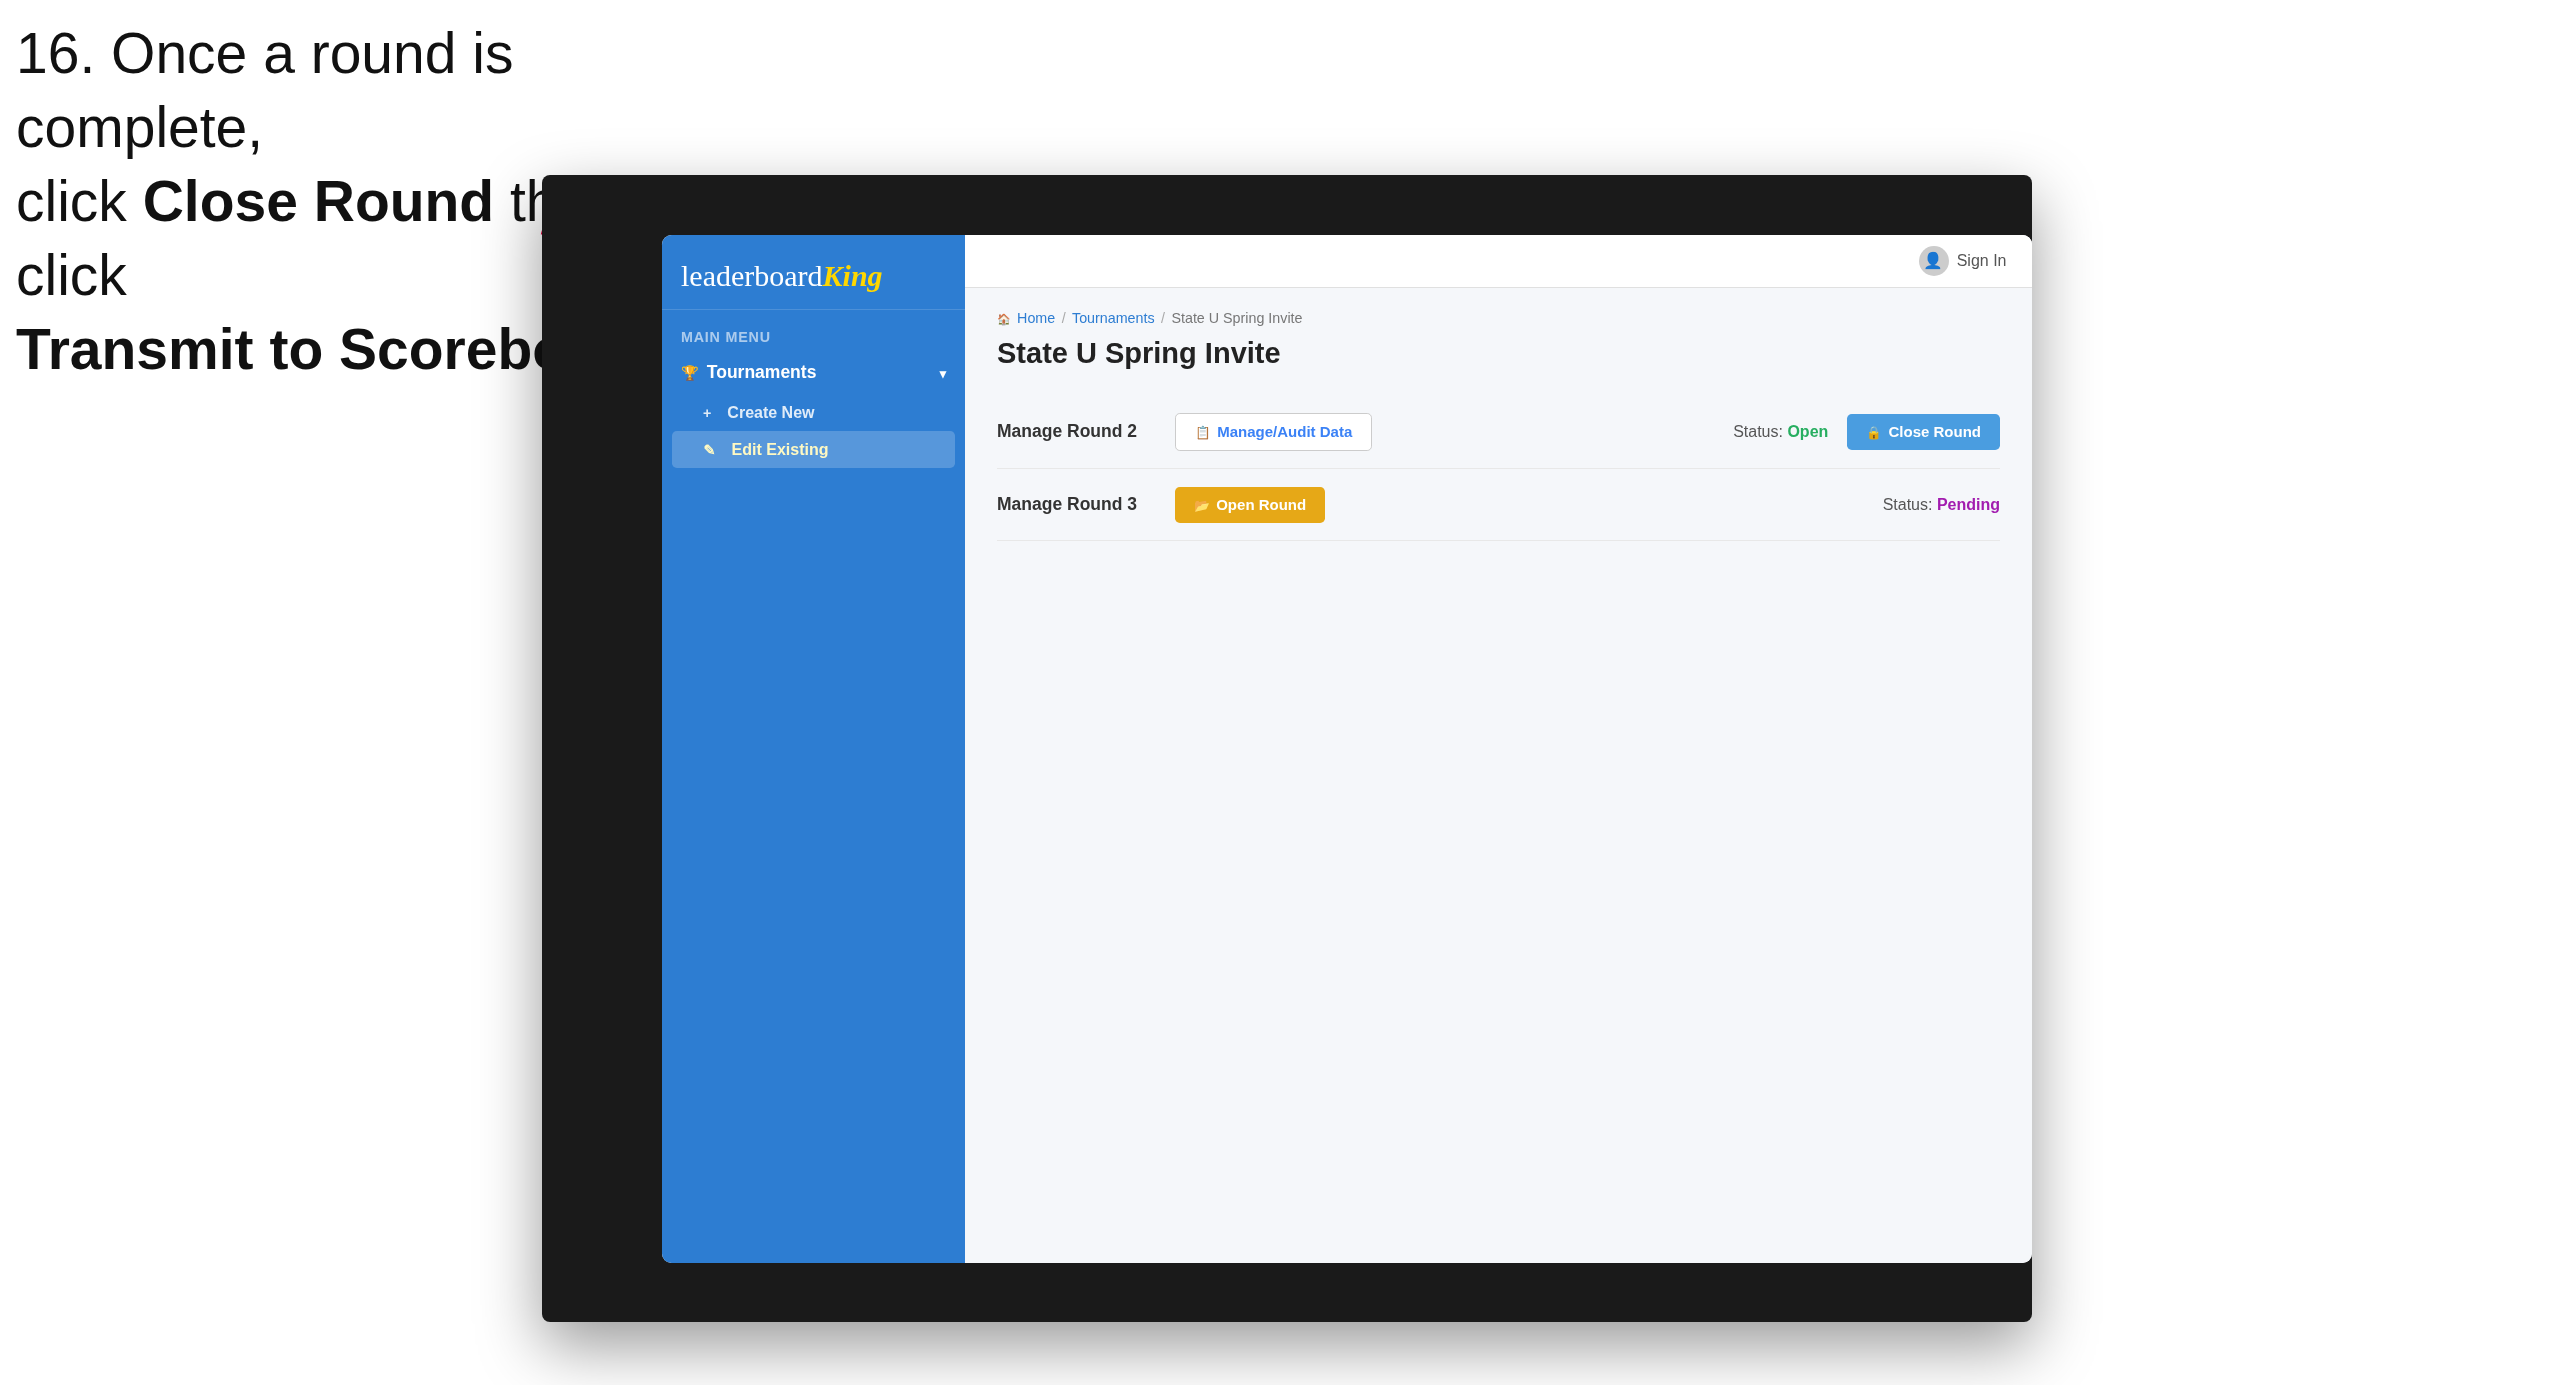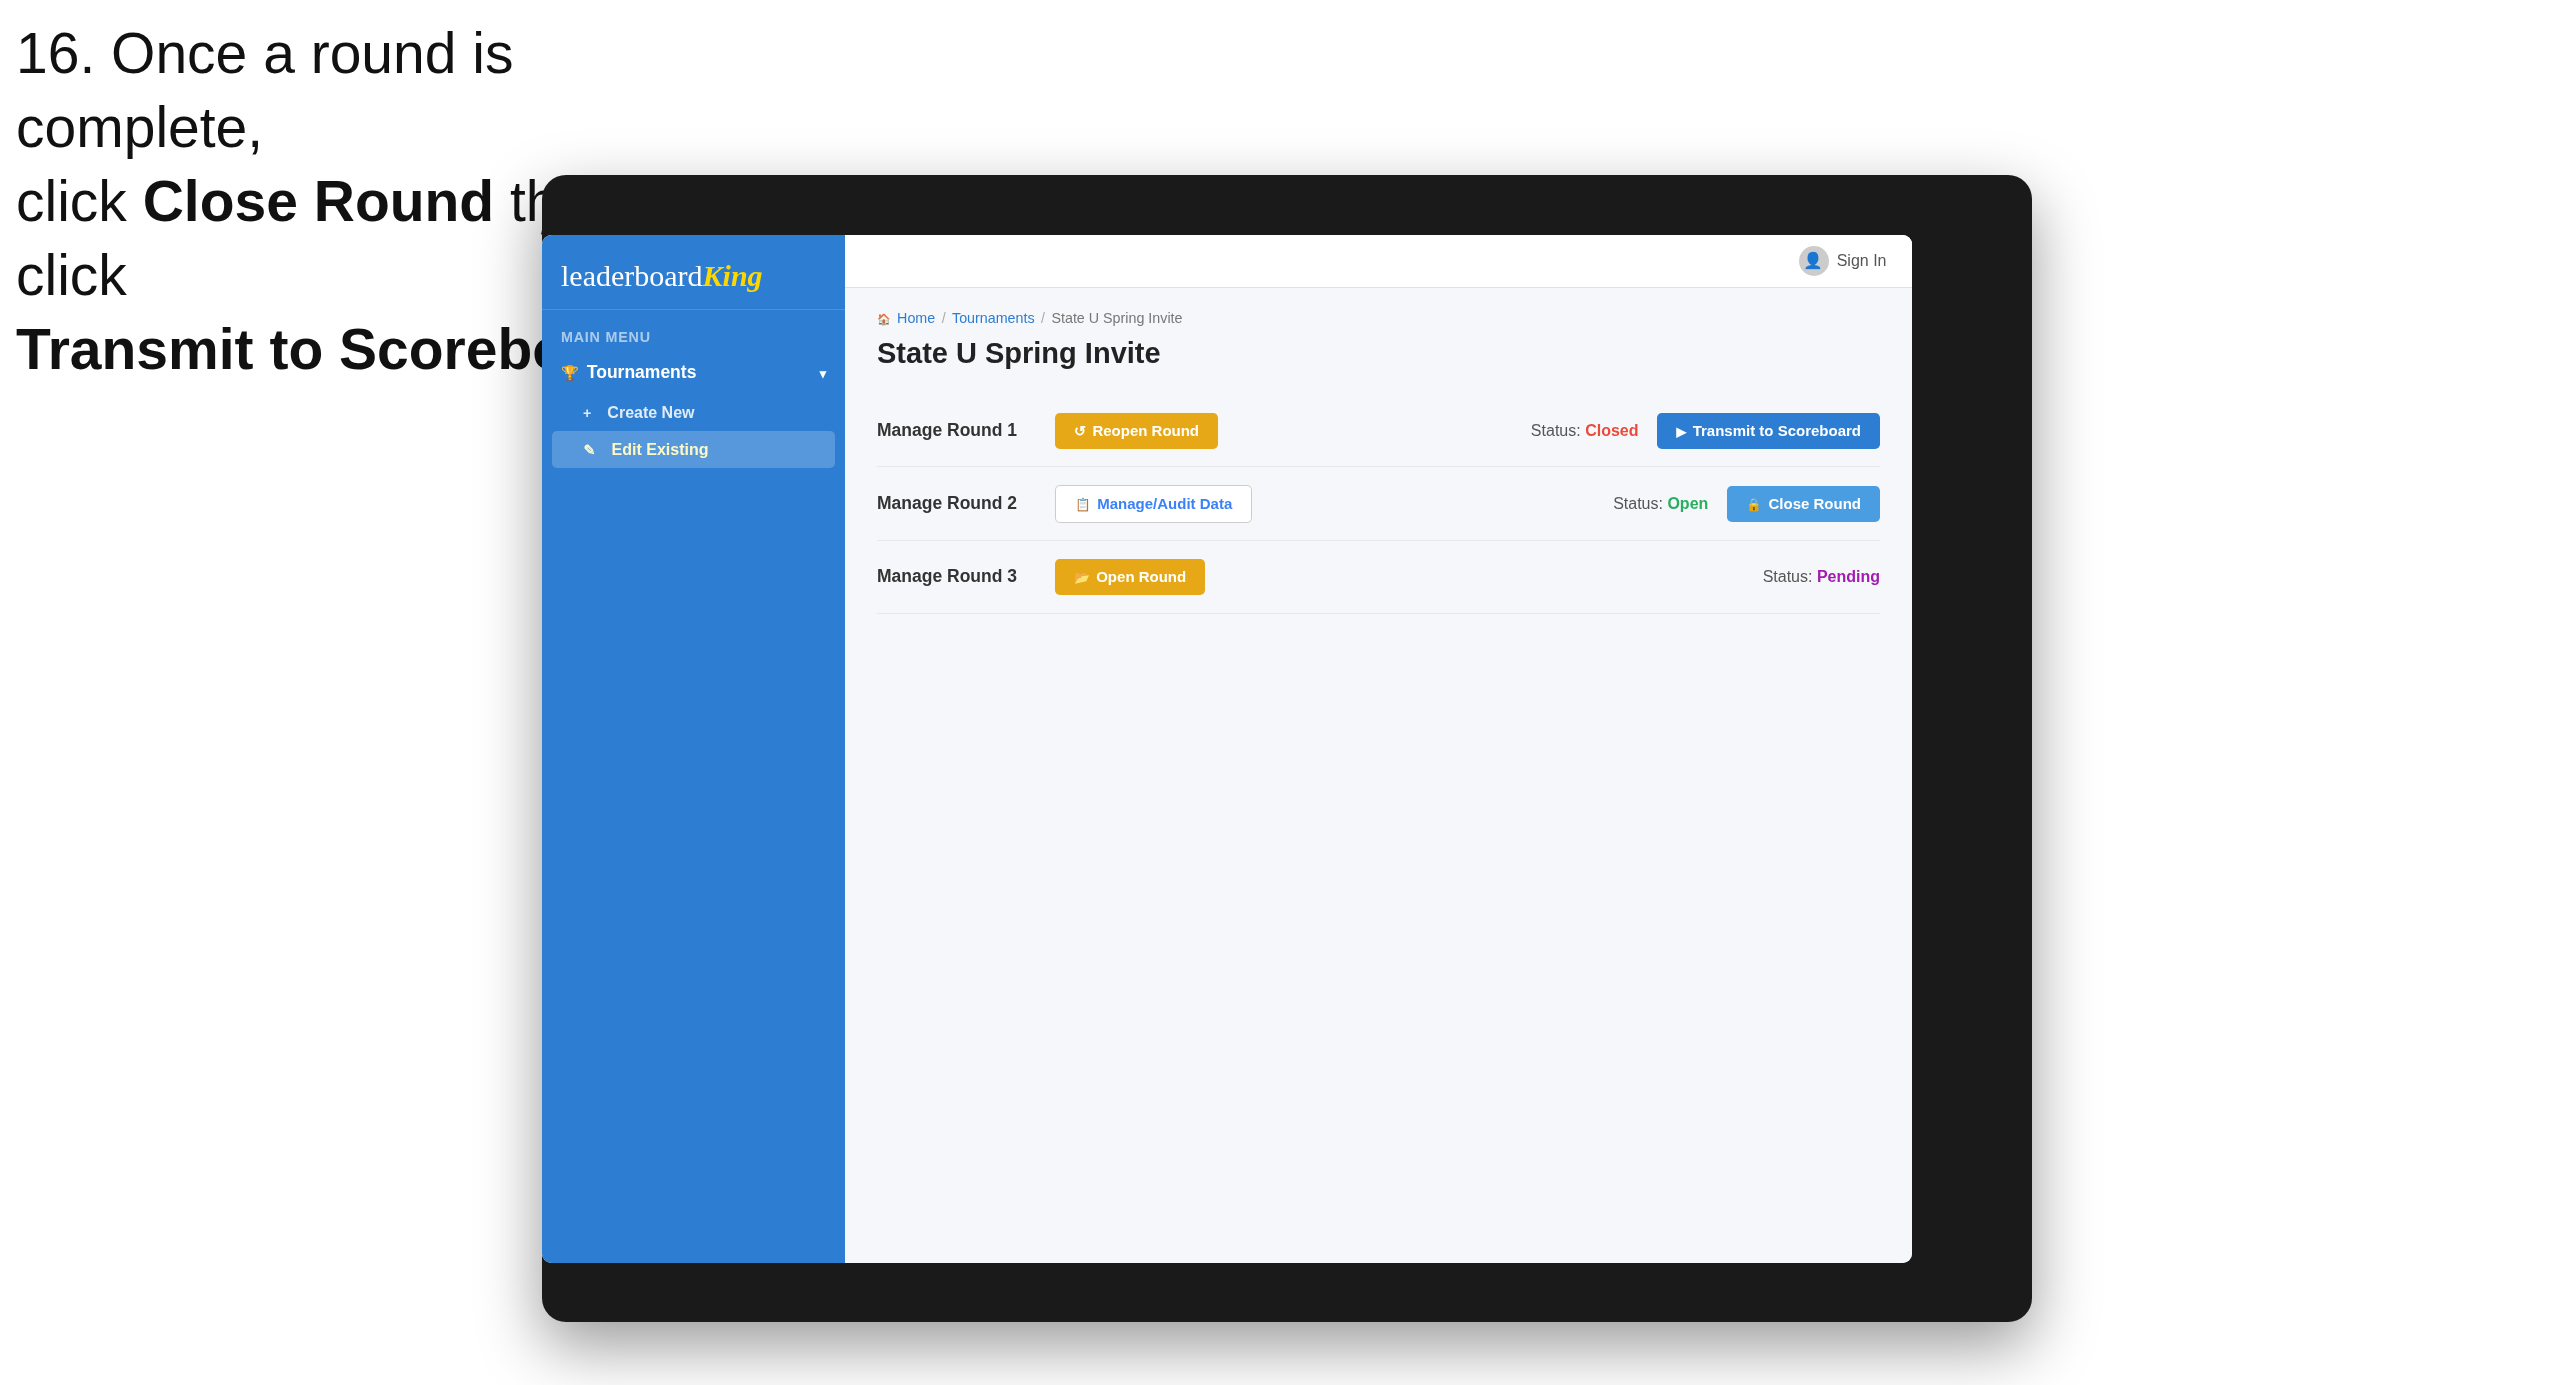--- a/index.html
+++ b/index.html
@@ -37,25 +37,25 @@
     }
 
     
     .tablet-bezel {
       position: absolute;
       top: 175px;
       left: 542px;
       width: 1490px;
       height: 1147px;
       background: #1a1a1a;
-      border-radius: 24px;
+      border-radius: 8px;
       box-shadow: 0 24px 64px rgba(0,0,0,0.4);
       display: flex;
       align-items: center;
-      justify-content: flex-start;
+      justify-content: flex-end;
     }
 
     
     .tablet-screen {
       width: 1370px;
       height: 1028px;
       background: #fff;
       border-radius: 9.6px;
       overflow: hidden;
       display: flex;
@@ -386,39 +386,20 @@
             <span class="home-icon"></span>
             <a>Home</a>
             <span class="sep">/</span>
             <a>Tournaments</a>
             <span class="sep">/</span>
             <span>State U Spring Invite</span>
           </div>
 
           <h1 class="page-title">State U Spring Invite</h1>
 
-          <div class="round-row">
-            <div class="round-left">
-              <div class="round-title">Manage Round 1</div>
-              <button class="btn btn-amber">
-                <span class="reopen-icon"></span>
-                <span>Reopen Round</span>
-              </button>
-            </div>
-            <div class="round-right">
-              <span class="status-text">
-                <span>Status:</span>
-                <span class="status-closed">Closed</span>
-              </span>
-              <button class="btn btn-blue">
-                <span class="transmit-icon"></span>
-                <span>Transmit to Scoreboard</span>
-              </button>
-            </div>
-          </div>
 
           <div class="round-row">
             <div class="round-left">
               <div class="round-title">Manage Round 2</div>
               <button class="btn btn-outline">
                 <span class="audit-icon"></span>
                 <span>Manage/Audit Data</span>
               </button>
             </div>
             <div class="round-right">

